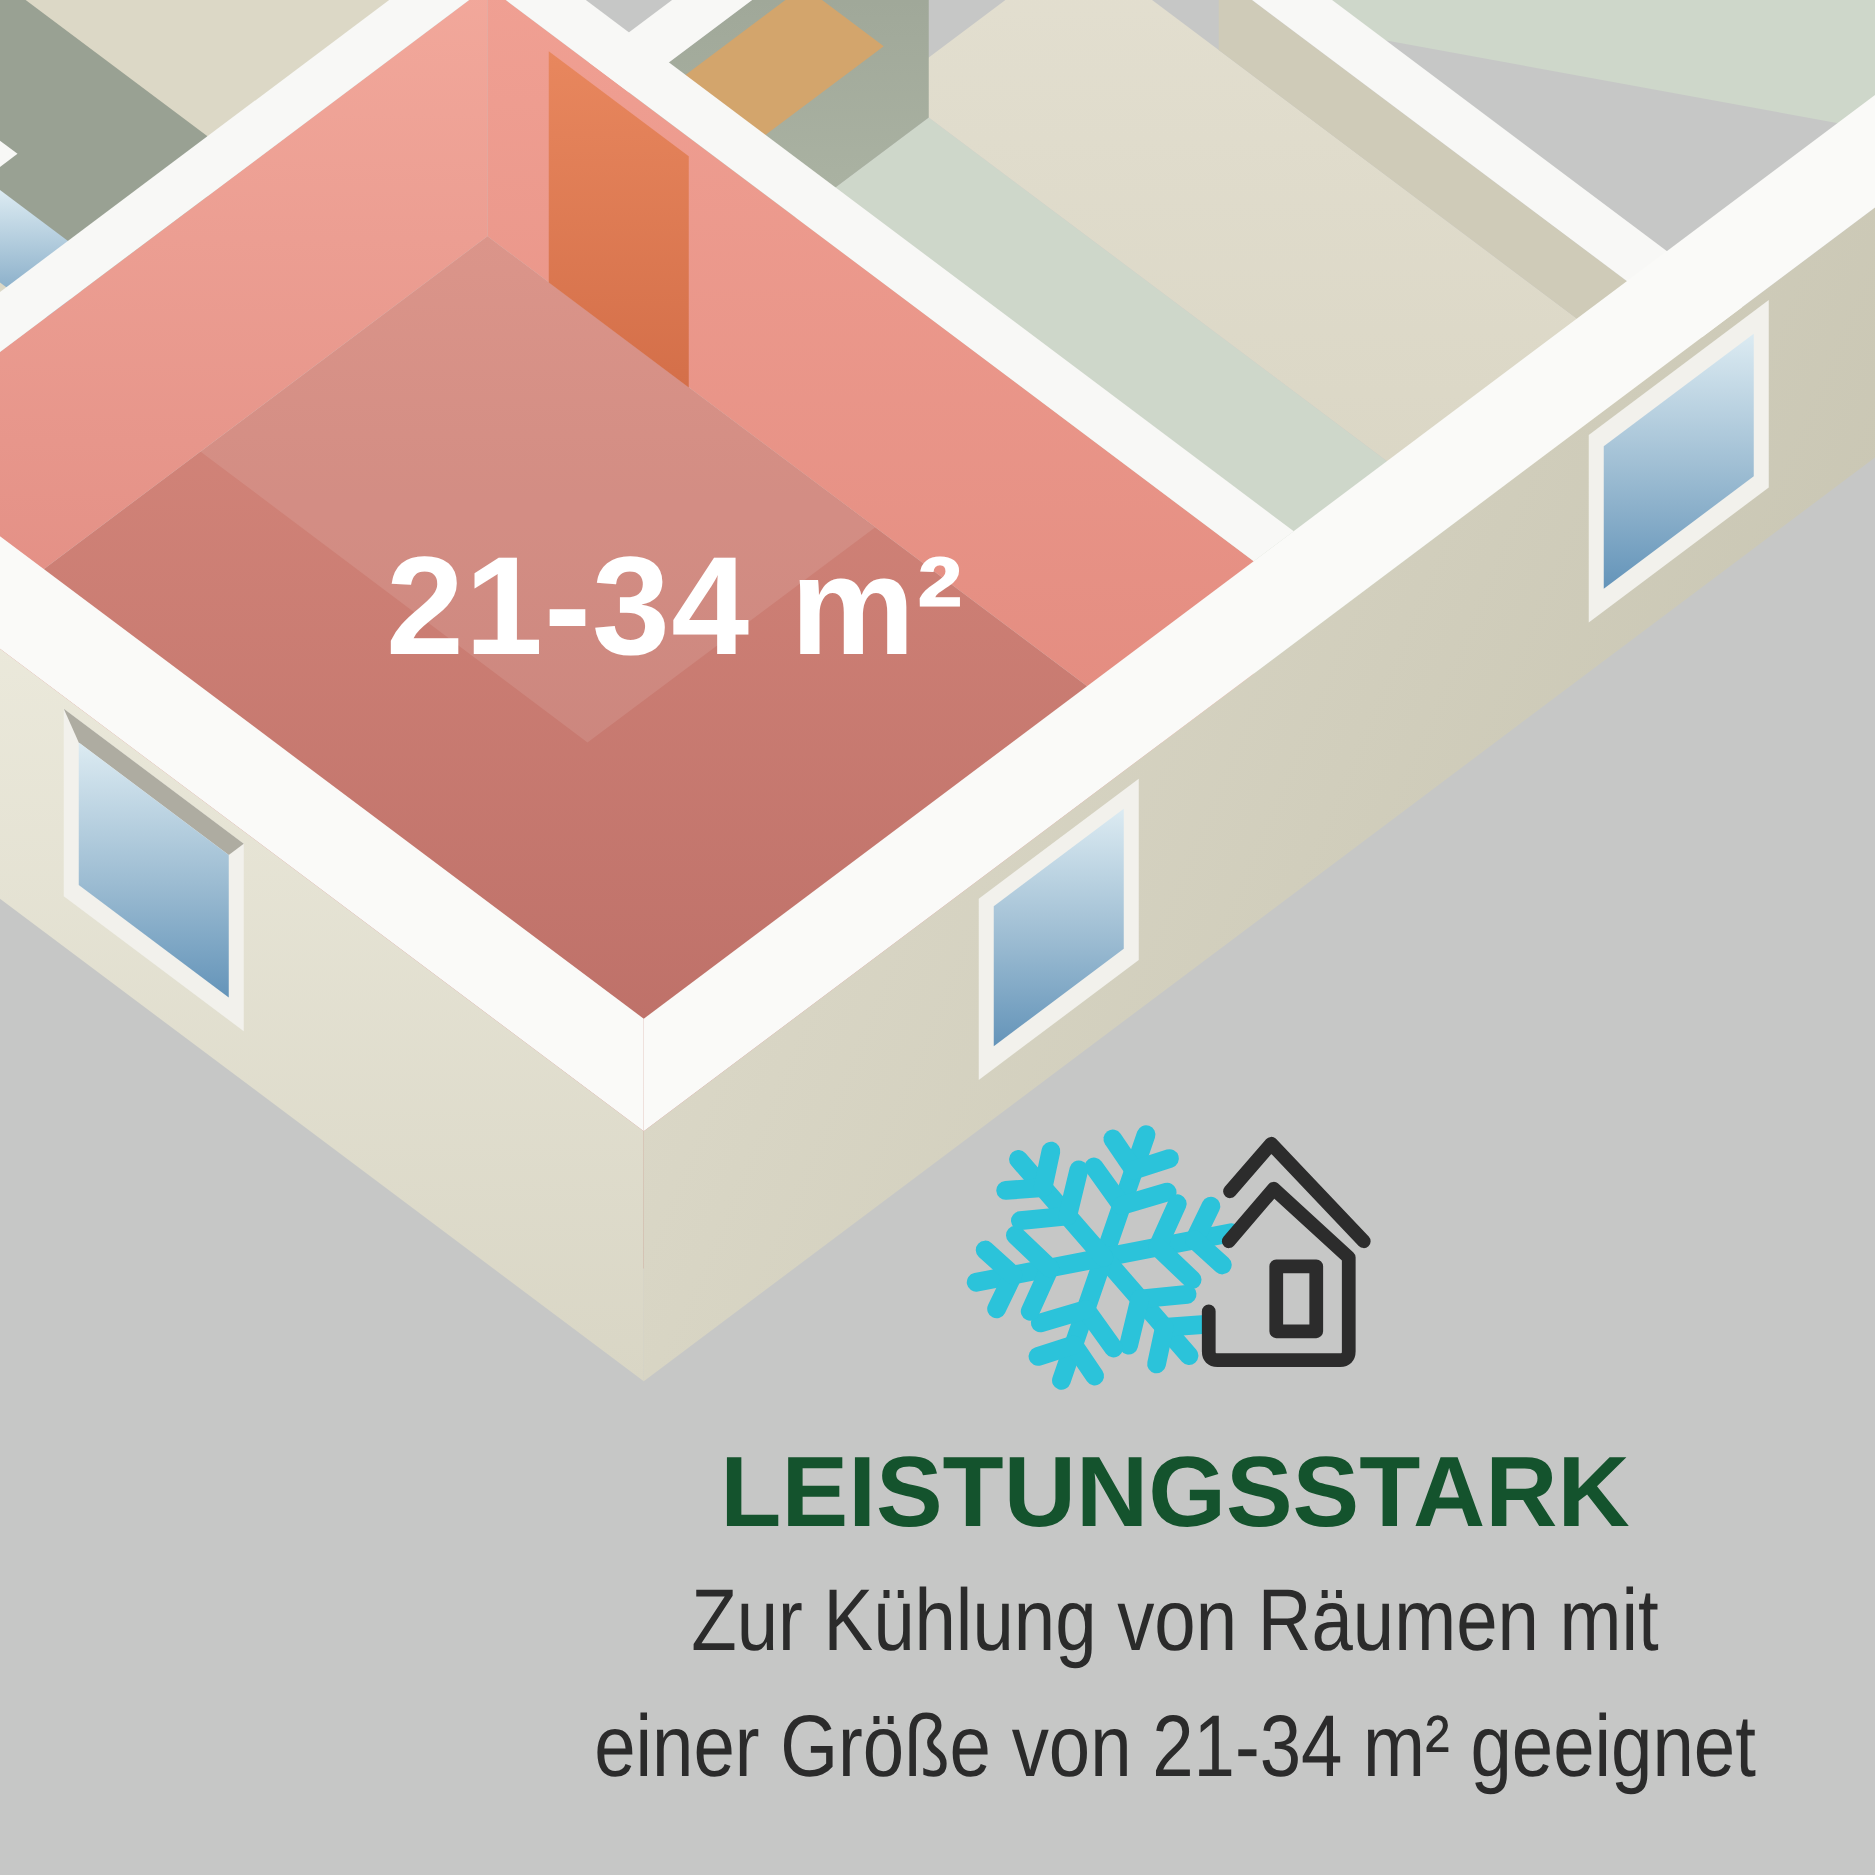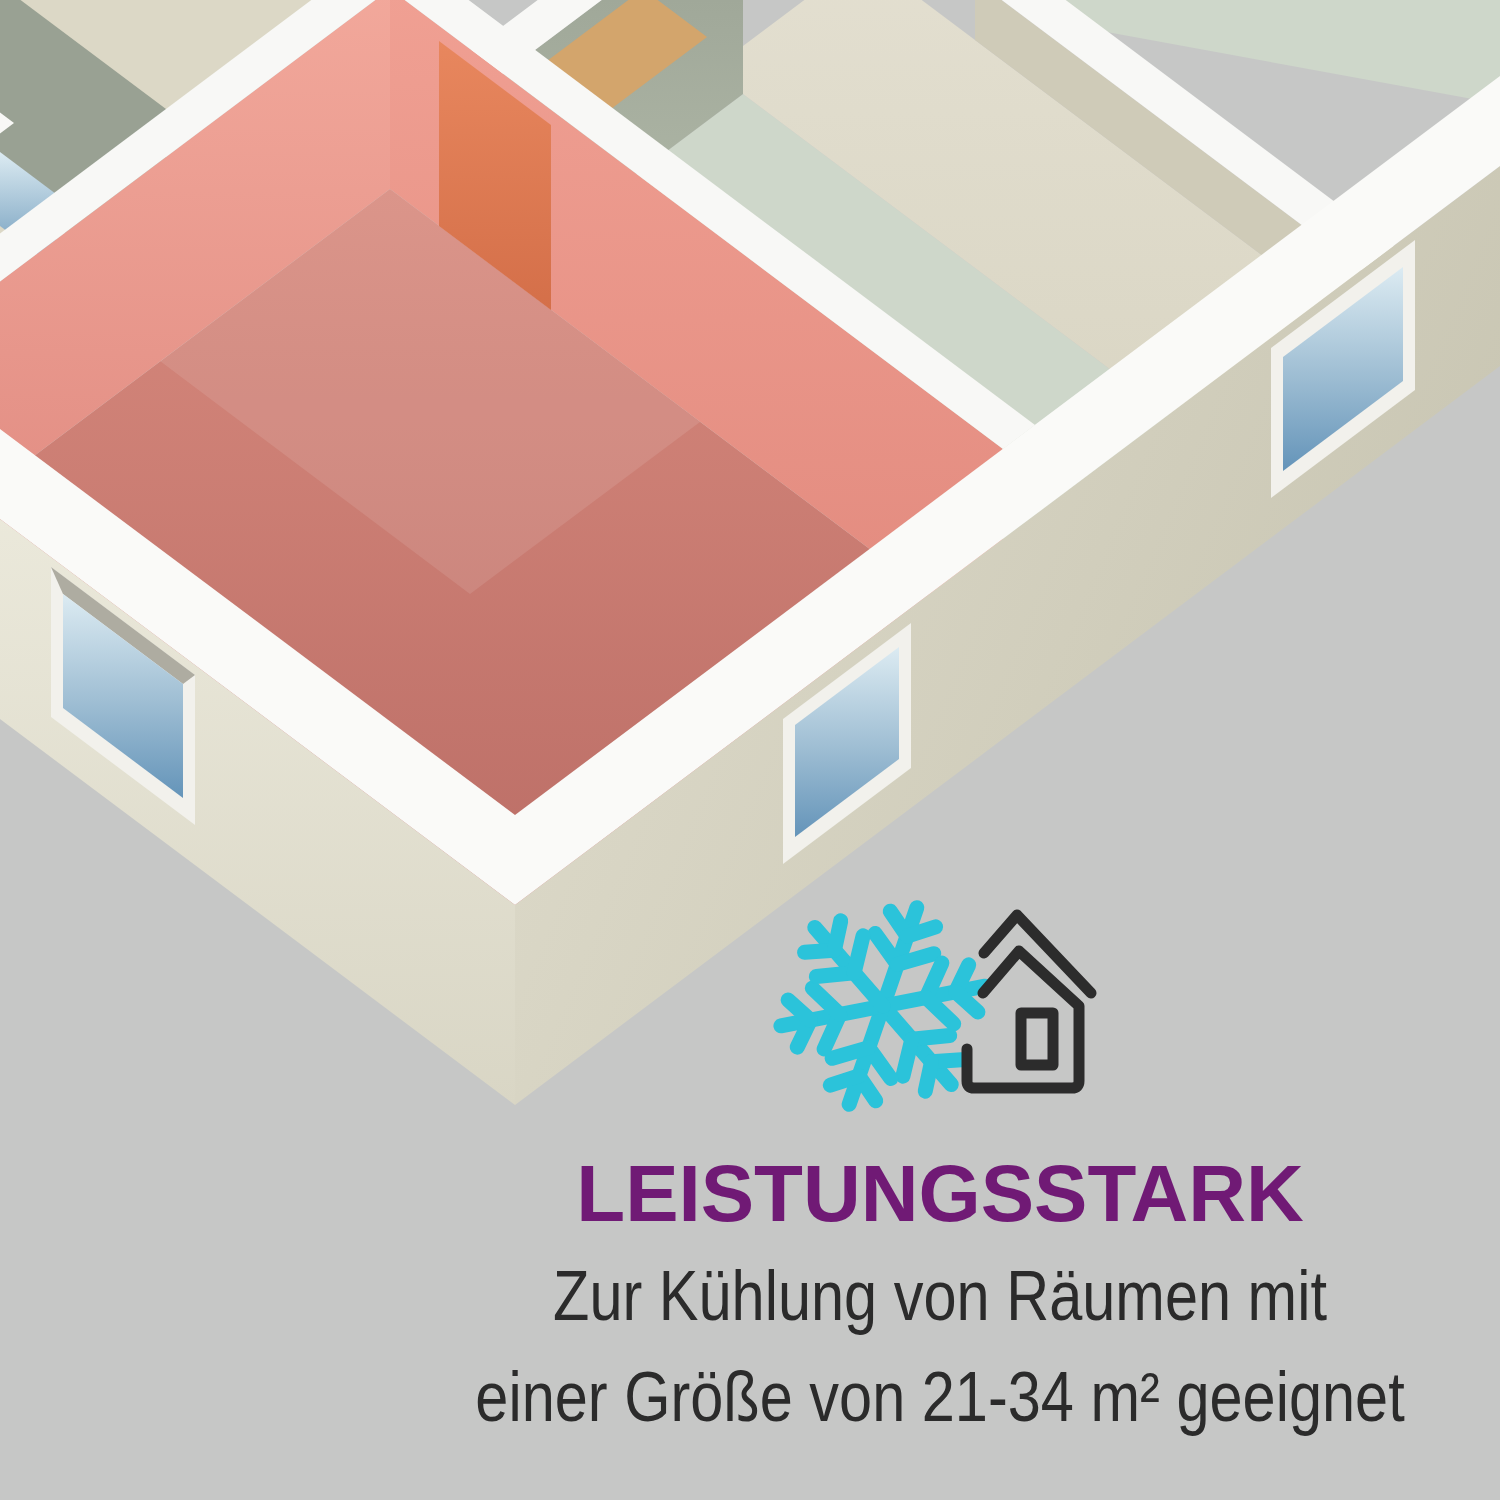--- a/index.html
+++ b/index.html
@@ -15,21 +15,21 @@
     text-align:center;
     font-size:112px;font-weight:700;color:#ffffff;
     letter-spacing:1px;white-space:nowrap;
   }
   .icon-row{position:absolute;left:770px;top:885px;width:360px;height:220px;}
   .icon-snowflake{position:absolute;left:0px;top:8px;}
   .icon-house{position:absolute;left:178px;top:10px;}
   .feature-heading{
     position:absolute;left:440px;top:1148px;width:1000px;
     text-align:center;
-    font-size:80px;font-weight:800;color:#701a75;
+    font-size:80px;font-weight:800;color:#14532d;
     letter-spacing:0px;white-space:nowrap;
   }
   .feature-desc{
     position:absolute;left:340px;top:1246px;width:1200px;
     text-align:center;
     font-size:70px;font-weight:400;color:#2b2b2b;
     line-height:101px;white-space:nowrap;
     transform:scaleX(0.85);transform-origin:50% 0;
   }
 </style>
@@ -119,20 +119,21 @@
     <g>
       <polygon points="515,1105 1500,366 1500,166 515,905" fill="url(#gCreamR)"></polygon>
       <polygon points="515,905 1500,166 1500,76 515,815" fill="#fafaf8"></polygon>
       <polygon points="783,864 911,768 911,623 783,719" fill="#f2f1ec"></polygon>
       <polygon points="795,837 899,759 899,647 795,725" fill="url(#gGlass)"></polygon>
       <polygon points="1271,498 1415,390 1415,240 1271,348" fill="#f2f1ec"></polygon>
       <polygon points="1283,471 1403,381 1403,267 1283,357" fill="url(#gGlass)"></polygon>
     </g>
   </svg>
 
+  <div class="area-label">21-34 m²</div>
 
   <div class="icon-row">
     <svg class="icon-snowflake" width="226" height="226" viewBox="-113 -113 226 226">
       <g stroke="#2bc3da" stroke-width="15" stroke-linecap="round" fill="none" transform="rotate(19)">
         <g>
           <line x1="0" y1="0" x2="0" y2="-104"></line>
           <line x1="0" y1="-44" x2="-31" y2="-66"></line>
             <line x1="0" y1="-44" x2="31" y2="-66"></line>
           <line x1="0" y1="-74" x2="-24" y2="-92"></line>
             <line x1="0" y1="-74" x2="24" y2="-92"></line>

